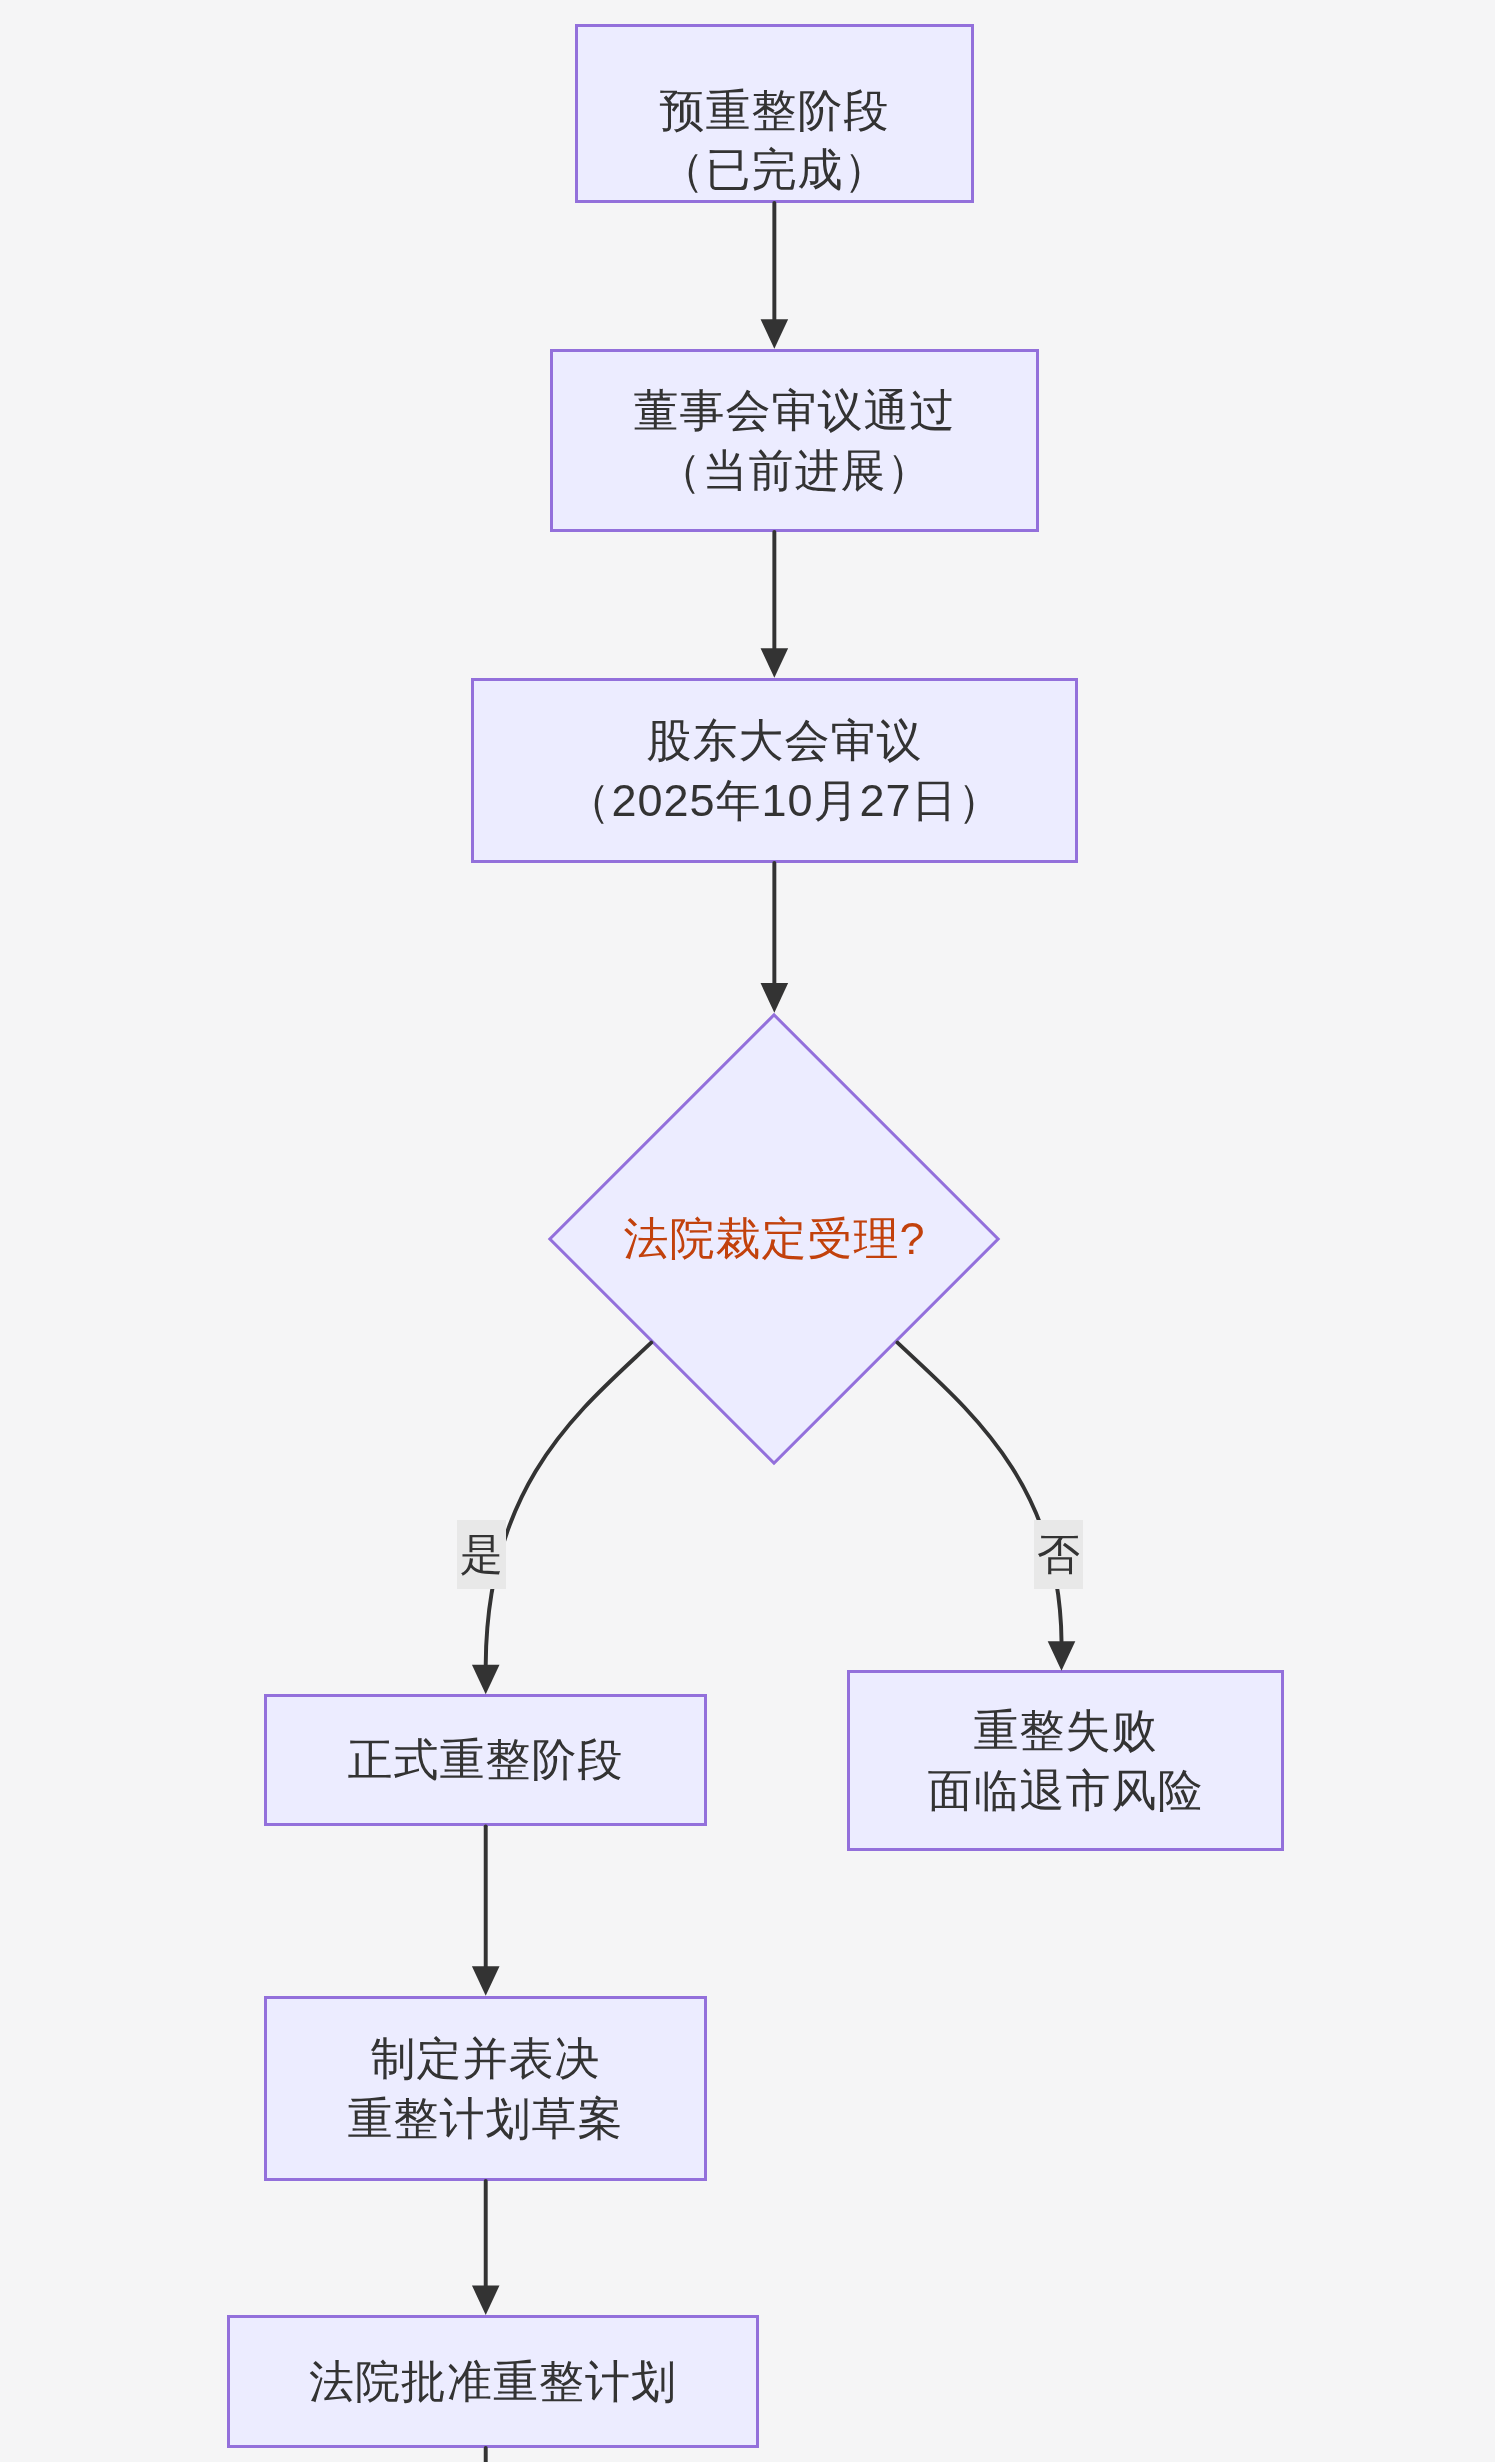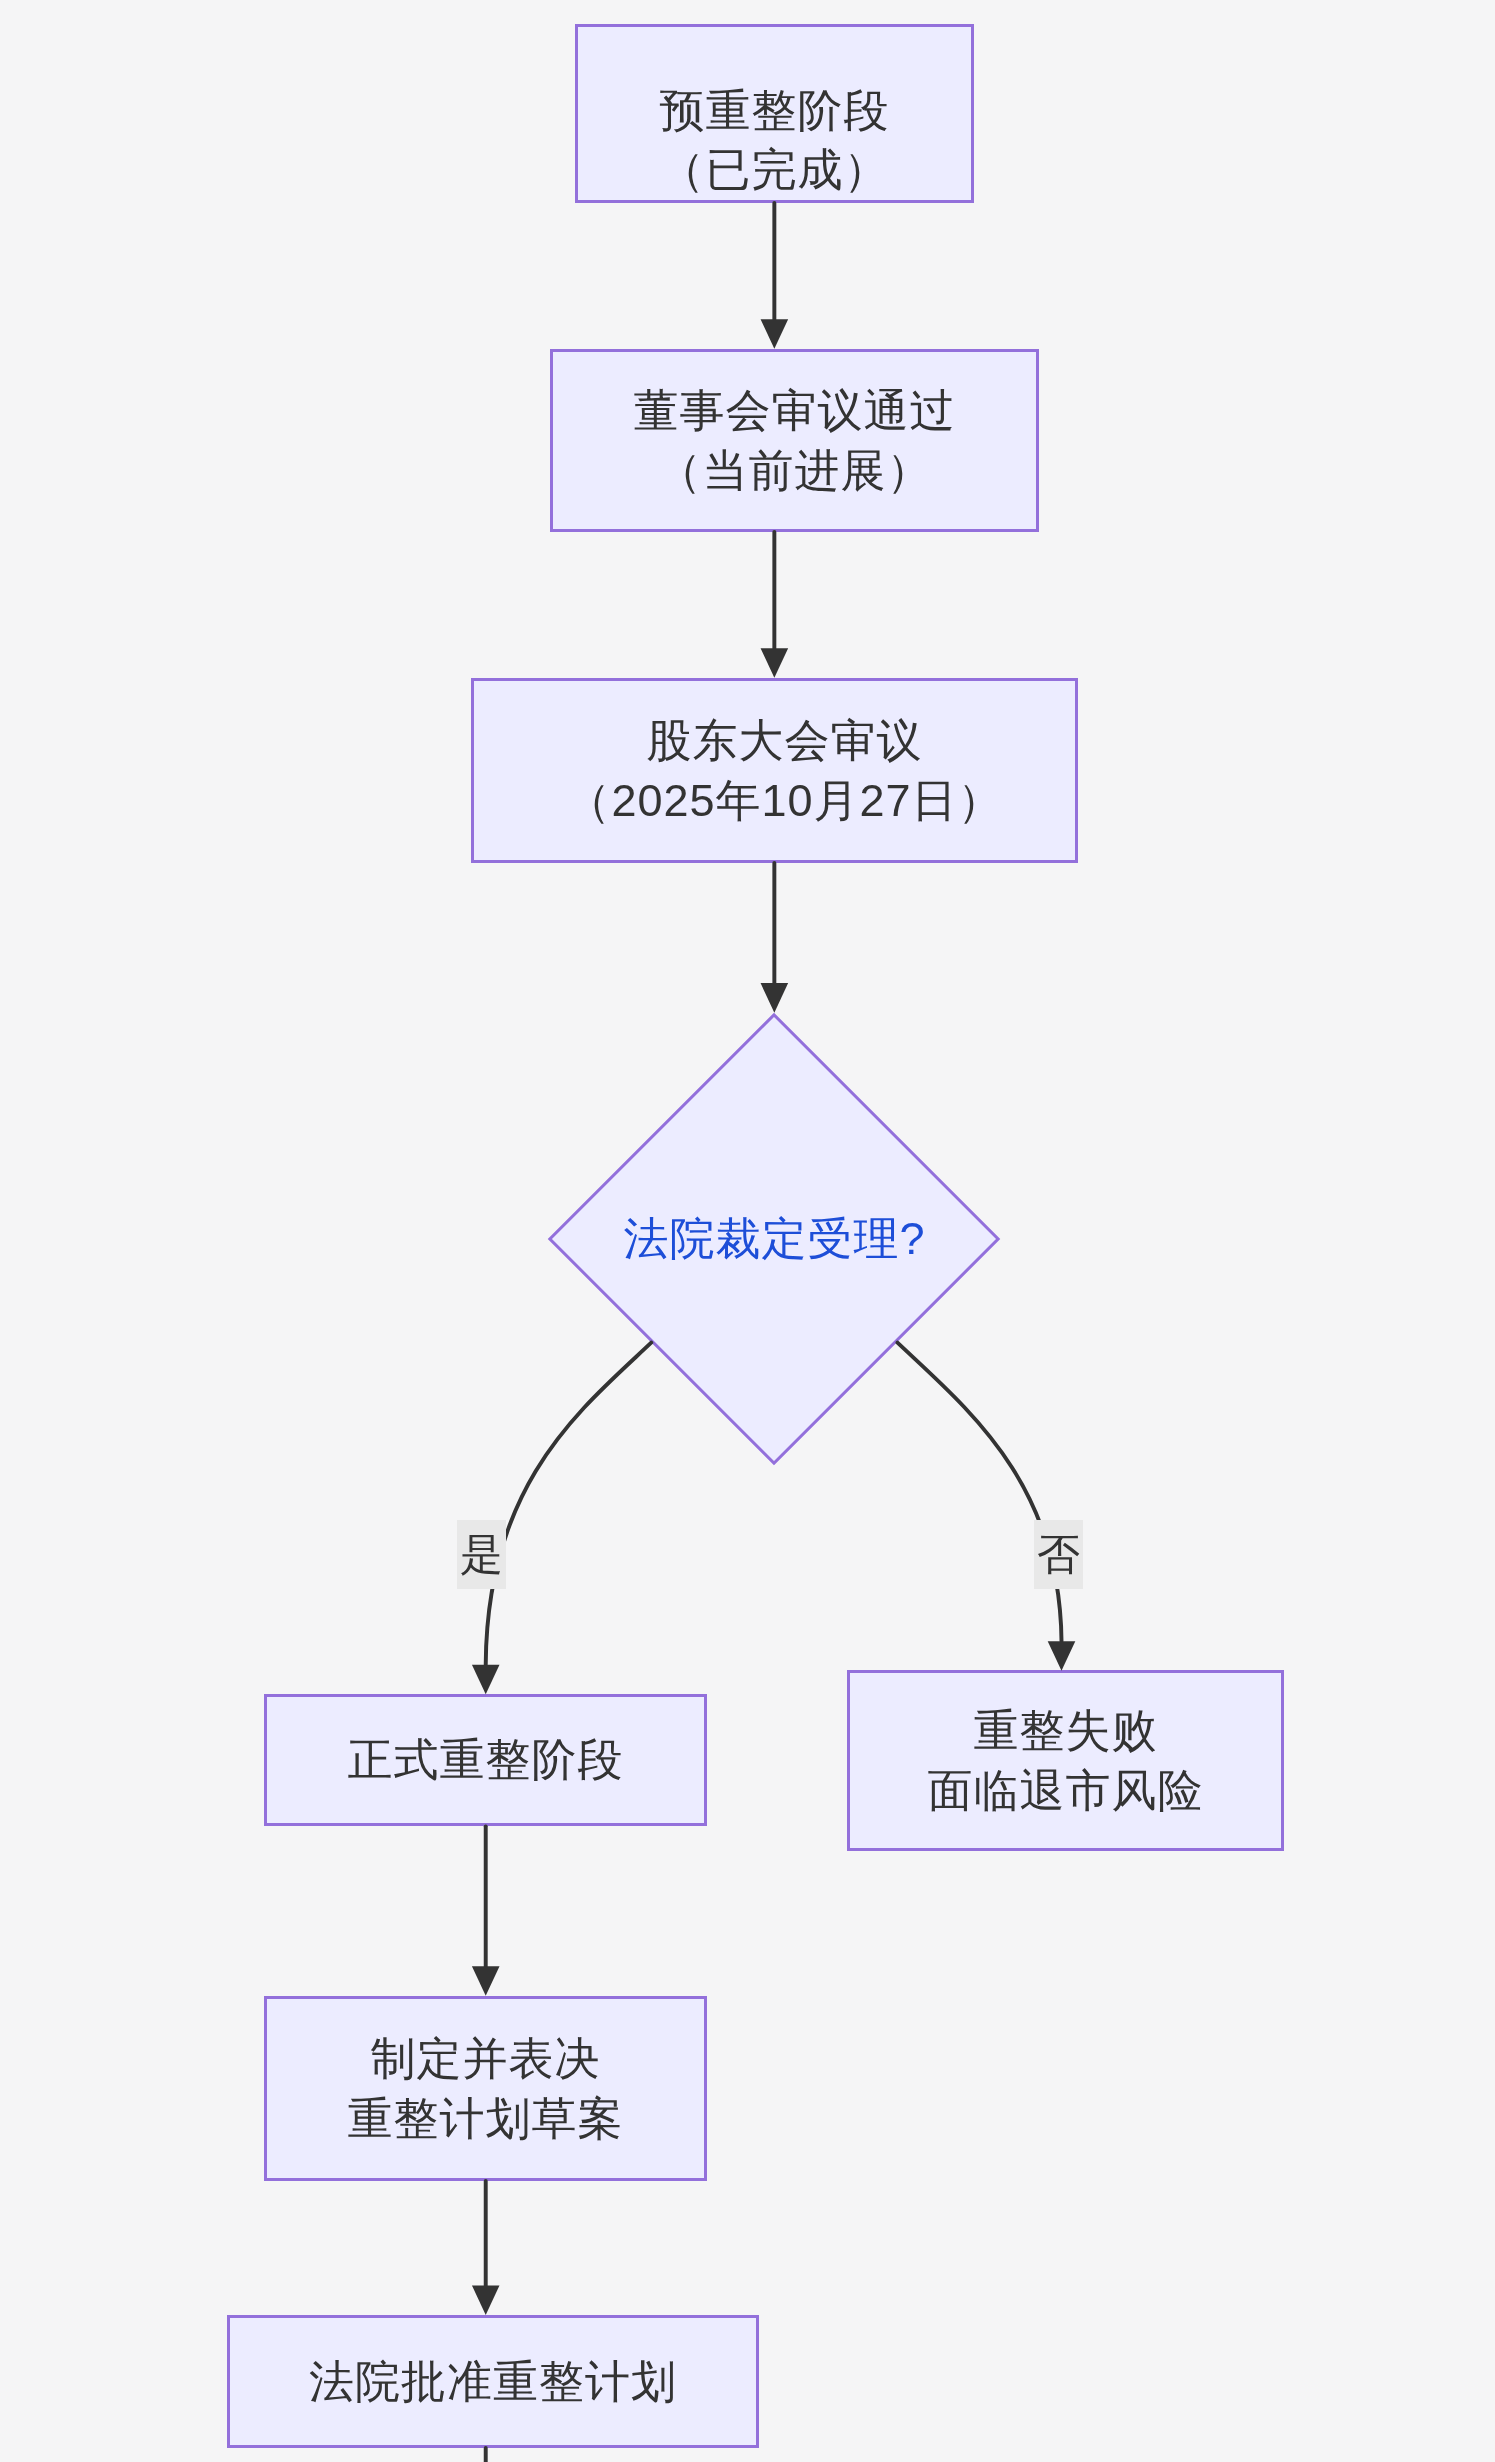--- a/index.html
+++ b/index.html
@@ -38,21 +38,21 @@
     border: 3.9px solid #9370DB;
     transform: rotate(45deg);
   }
 
   .diamond-label {
     position: absolute;
     display: flex;
     align-items: center;
     justify-content: center;
     text-align: center;
-    color: #1d4ed8;
+    color: #c2410c;
     font-size: 45px;
     letter-spacing: 1px;
     z-index: 3;
   }
 
   .edge-label {
     position: absolute;
     box-sizing: border-box;
     background: #e8e8e8;
     color: #333333;

